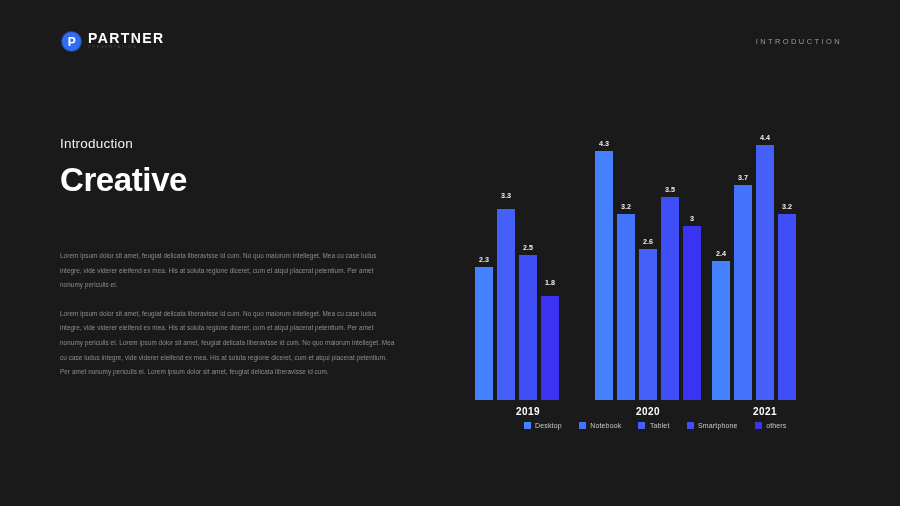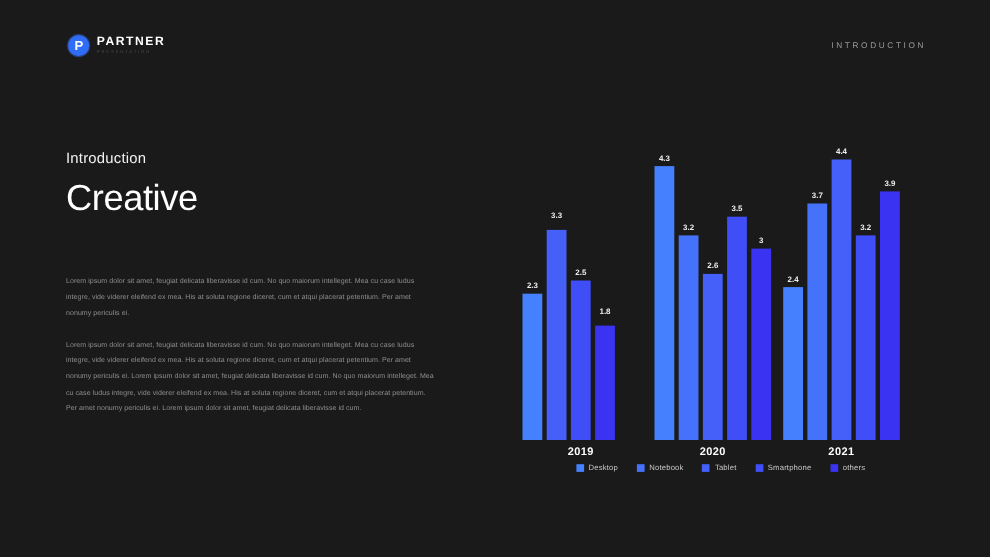--- a/index.html
+++ b/index.html
@@ -54,21 +54,21 @@
     letter-spacing: -0.5px;
     transform: translateY(-0.5px);
   }
   .logo-text {
     display: flex;
     flex-direction: column;
     justify-content: center;
   }
   .logo-name {
     color: #ffffff;
-    font-size: 11px;
+    font-size: 14px;
     font-weight: bold;
     letter-spacing: 1.4px;
     line-height: 11px;
   }
   .logo-sub {
     color: #4a4a4a;
     font-size: 3.8px;
     letter-spacing: 1.7px;
     line-height: 6px;
   }
@@ -90,21 +90,21 @@
   }
   .eyebrow {
     color: #f2f2f2;
     font-size: 13.5px;
     letter-spacing: .2px;
     margin-bottom: 11px;
   }
   .title {
     color: #ffffff;
     font-size: 33px;
-    font-weight: normal;
+    font-weight: bold;
     line-height: 35px;
     letter-spacing: -0.4px;
     margin: 0;
   }
   .body-copy {
     margin-top: 52px;
   }
   .body-copy p {
     color: #8e8e8e;
     font-size: 6.4px;
@@ -274,24 +274,20 @@
             <div class="bar" style="height: 214.6px; background: rgb(68, 114, 251);"></div>
           </div>
           <div class="bar-wrap">
             <div class="bar-value" style="bottom: 258.2px;">4.4</div>
             <div class="bar" style="height: 255.2px; background: rgb(68, 96, 248);"></div>
           </div>
           <div class="bar-wrap">
             <div class="bar-value" style="bottom: 188.6px;">3.2</div>
             <div class="bar" style="height: 185.6px; background: rgb(63, 78, 246);"></div>
           </div>
-          <div class="bar-wrap">
-            <div class="bar-value" style="bottom: 229.2px;">3.9</div>
-            <div class="bar" style="height: 226.2px; background: rgb(58, 51, 242);"></div>
-          </div>
         </div>
       </div>
     <div class="legend" id="legend">
         <div class="legend-item">
           <span class="legend-swatch" style="background: rgb(69, 128, 255);"></span>
           <span class="legend-label">Desktop</span>
         </div>
         <div class="legend-item">
           <span class="legend-swatch" style="background: rgb(68, 114, 251);"></span>
           <span class="legend-label">Notebook</span>

